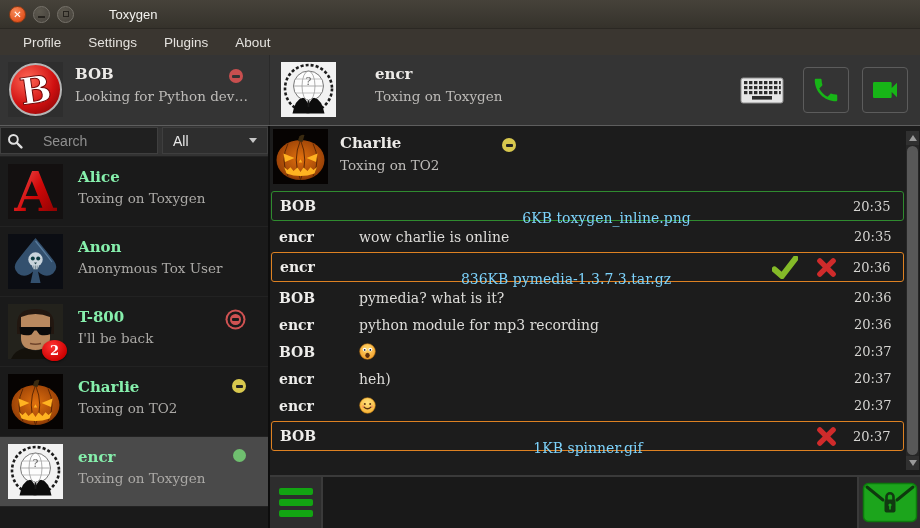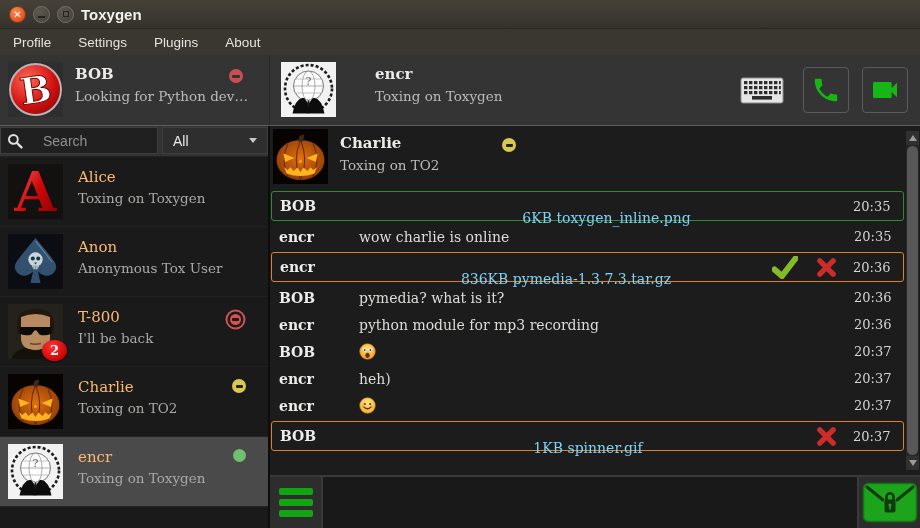--- a/index.html
+++ b/index.html
@@ -17,25 +17,25 @@
     font-family:"Liberation Sans","DejaVu Sans",sans-serif;
   }
   .winbtn { width:17px; height:17px; border-radius:50%; margin-right:7px;
     display:flex; align-items:center; justify-content:center; font-size:10px; }
   .winbtn.close { background:radial-gradient(circle at 35% 30%,#f68b5a,#e35420 70%,#c23f12);
     border:1px solid #8d3a14; color:#fff; font-weight:bold; }
   .winbtn.minmax { background:radial-gradient(circle at 35% 30%,#5d594f,#44403a);
     border:1px solid #76726a; color:#ddd; }
   .winbtn .sq { width:6px; height:6px; border:1.5px solid #26231e; }
   .winbtn .bar { width:7px; height:2px; background:#26231e; margin-top:5px; }
-  .wtitle { color:#f3f2ef; font-weight:bold; font-size:15px; margin-left:0; }
+  .wtitle { color:#f3f2ef; font-weight:normal; font-size:13px; margin-left:28px; }
   
   .menubar {
     position:absolute; top:29px; left:0; right:0; height:26px; background:#3a3630;
-    display:flex; align-items:center; gap:27px; padding-left:13px;
+    display:flex; align-items:center; gap:27px; padding-left:23px;
     font-family:"Liberation Sans","DejaVu Sans",sans-serif;
   }
   .menu-item { color:#e4e2de; font-size:13.5px; cursor:default; }
   
   .header {
     position:absolute; top:55px; left:0; right:0; height:71px; background:#343434;
     border-bottom:1px solid #5e5e5e; display:flex;
   }
   .self-profile { width:270px; position:relative; border-right:1px solid #2a2a2a; }
   .peer-header  { flex:1; position:relative; display:flex; align-items:center; }
@@ -66,21 +66,21 @@
   .search-box input::placeholder { color:#8f8f8f; }
   .filter { flex:1; background:#2e2e2e; border:1px solid #3f3f3f; display:flex;
     align-items:center; padding:0 10px; color:#e8e8e8; font-size:14px; }
   .filter .caret { margin-left:auto; width:0; height:0;
     border-left:4.5px solid transparent; border-right:4.5px solid transparent;
     border-top:5.5px solid #c6c6c6; }
   .contact-list { position:absolute; top:31px; left:0; right:0; bottom:0; }
   .contact { height:70px; position:relative; border-bottom:1px solid #222; cursor:default; }
   .contact.selected { background:#4a4a4a; }
   .contact .avatar { position:absolute; left:8px; top:7px; }
-  .c-name { position:absolute; left:78px; top:11px; font-weight:normal; font-size:15px; color:#fdba74; }
+  .c-name { position:absolute; left:78px; top:11px; font-weight:bold; font-size:15px; color:#86efac; }
   .c-status { position:absolute; left:78px; top:33px; font-size:13.5px; color:#aead aa; color:#aba9a6; }
   .contact .status-icon { position:absolute; right:22px; top:12px; }
   .unread-badge { position:absolute; left:42px; top:43px; min-width:25px; height:21px;
     background:radial-gradient(circle at 40% 30%,#f33,#c00 75%);
     border-radius:50%; color:#fff; font-weight:bold; font-size:13px;
     display:flex; align-items:center; justify-content:center;
     box-shadow:0 1px 2px rgba(0,0,0,.6); }
   
   .si-busy { width:14px; height:14px; border-radius:50%; background:#c84f4f; position:relative; }
   .si-busy::after { content:""; position:absolute; left:3px; right:3px; top:5.5px; height:3px;

